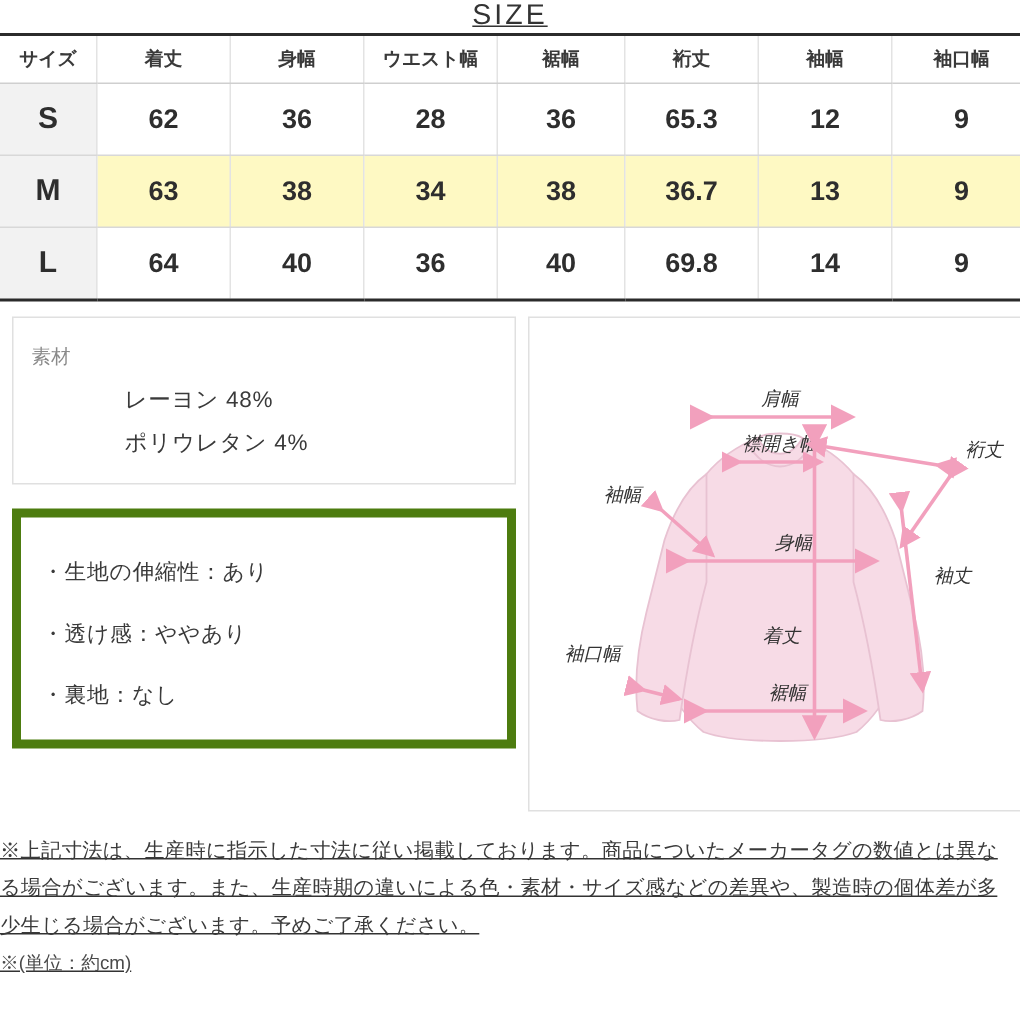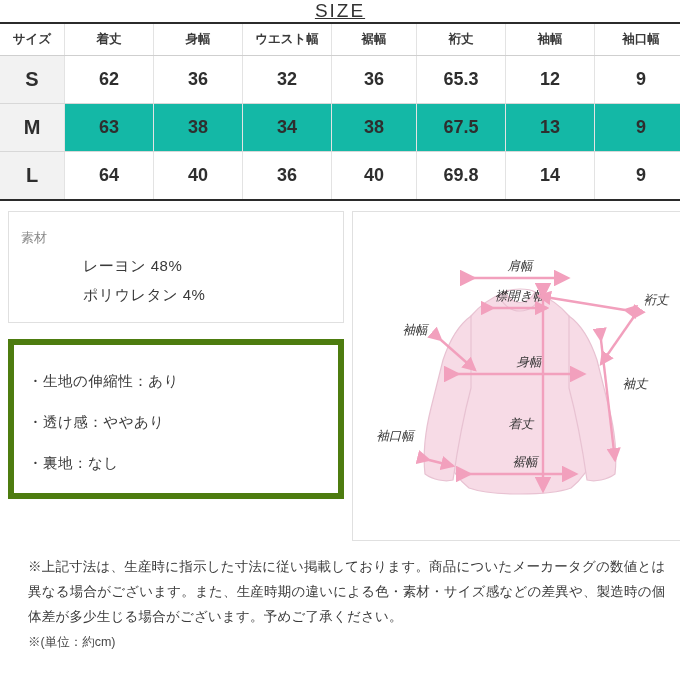--- a/index.html
+++ b/index.html
@@ -74,21 +74,21 @@
     font-size: 18px;
     padding: 12px 0;
     color: #2e2e2e;
   }
   table.size-table tbody td.size-label {
     font-size: 20px;
     background: #f2f2f2;
     color: #2e2e2e;
   }
   table.size-table tbody tr.alt td {
-    background: #14b8a6;
+    background: #fef9c3;
   }
   table.size-table tbody tr.alt td.size-label {
     background: #f2f2f2;
   }
   table.size-table tbody tr:last-child td {
     border-bottom: 2px solid #2b2b2b;
   }
 
   
   .mid {
@@ -161,23 +161,24 @@
     display: block;
   }
   .dlabel {
     font-family: "Liberation Sans", sans-serif;
     font-size: 12.5px;
     fill: #333;
   }
 
   
   .footer {
-    padding: 14px 12px 0 28px;
-    box-sizing: border-box;
-    width: 680px;
+    padding: 14px 12px 0 0;
+    box-sizing: border-box;
+    width: 680px;
+    text-decoration: underline;
   }
   .footer-p {
     font-size: 13.5px;
     line-height: 1.85;
     color: #3a3a3a;
     margin: 0;
     letter-spacing: 0.2px;
   }
   .footer-unit {
     font-size: 12.5px;
@@ -206,33 +207,33 @@
         <th style="width:88px">裄丈</th>
         <th style="width:88px">袖幅</th>
         <th style="width:92px">袖口幅</th>
       </tr>
     </thead>
     <tbody>
       <tr>
         <td class="size-label">S</td>
         <td>62</td>
         <td>36</td>
-        <td>32</td>
+        <td>28</td>
         <td>36</td>
         <td>65.3</td>
         <td>12</td>
         <td>9</td>
       </tr>
       <tr class="alt">
         <td class="size-label">M</td>
         <td>63</td>
         <td>38</td>
         <td>34</td>
         <td>38</td>
-        <td>67.5</td>
+        <td>36.7</td>
         <td>13</td>
         <td>9</td>
       </tr>
       <tr>
         <td class="size-label">L</td>
         <td>64</td>
         <td>40</td>
         <td>36</td>
         <td>40</td>
         <td>69.8</td>

